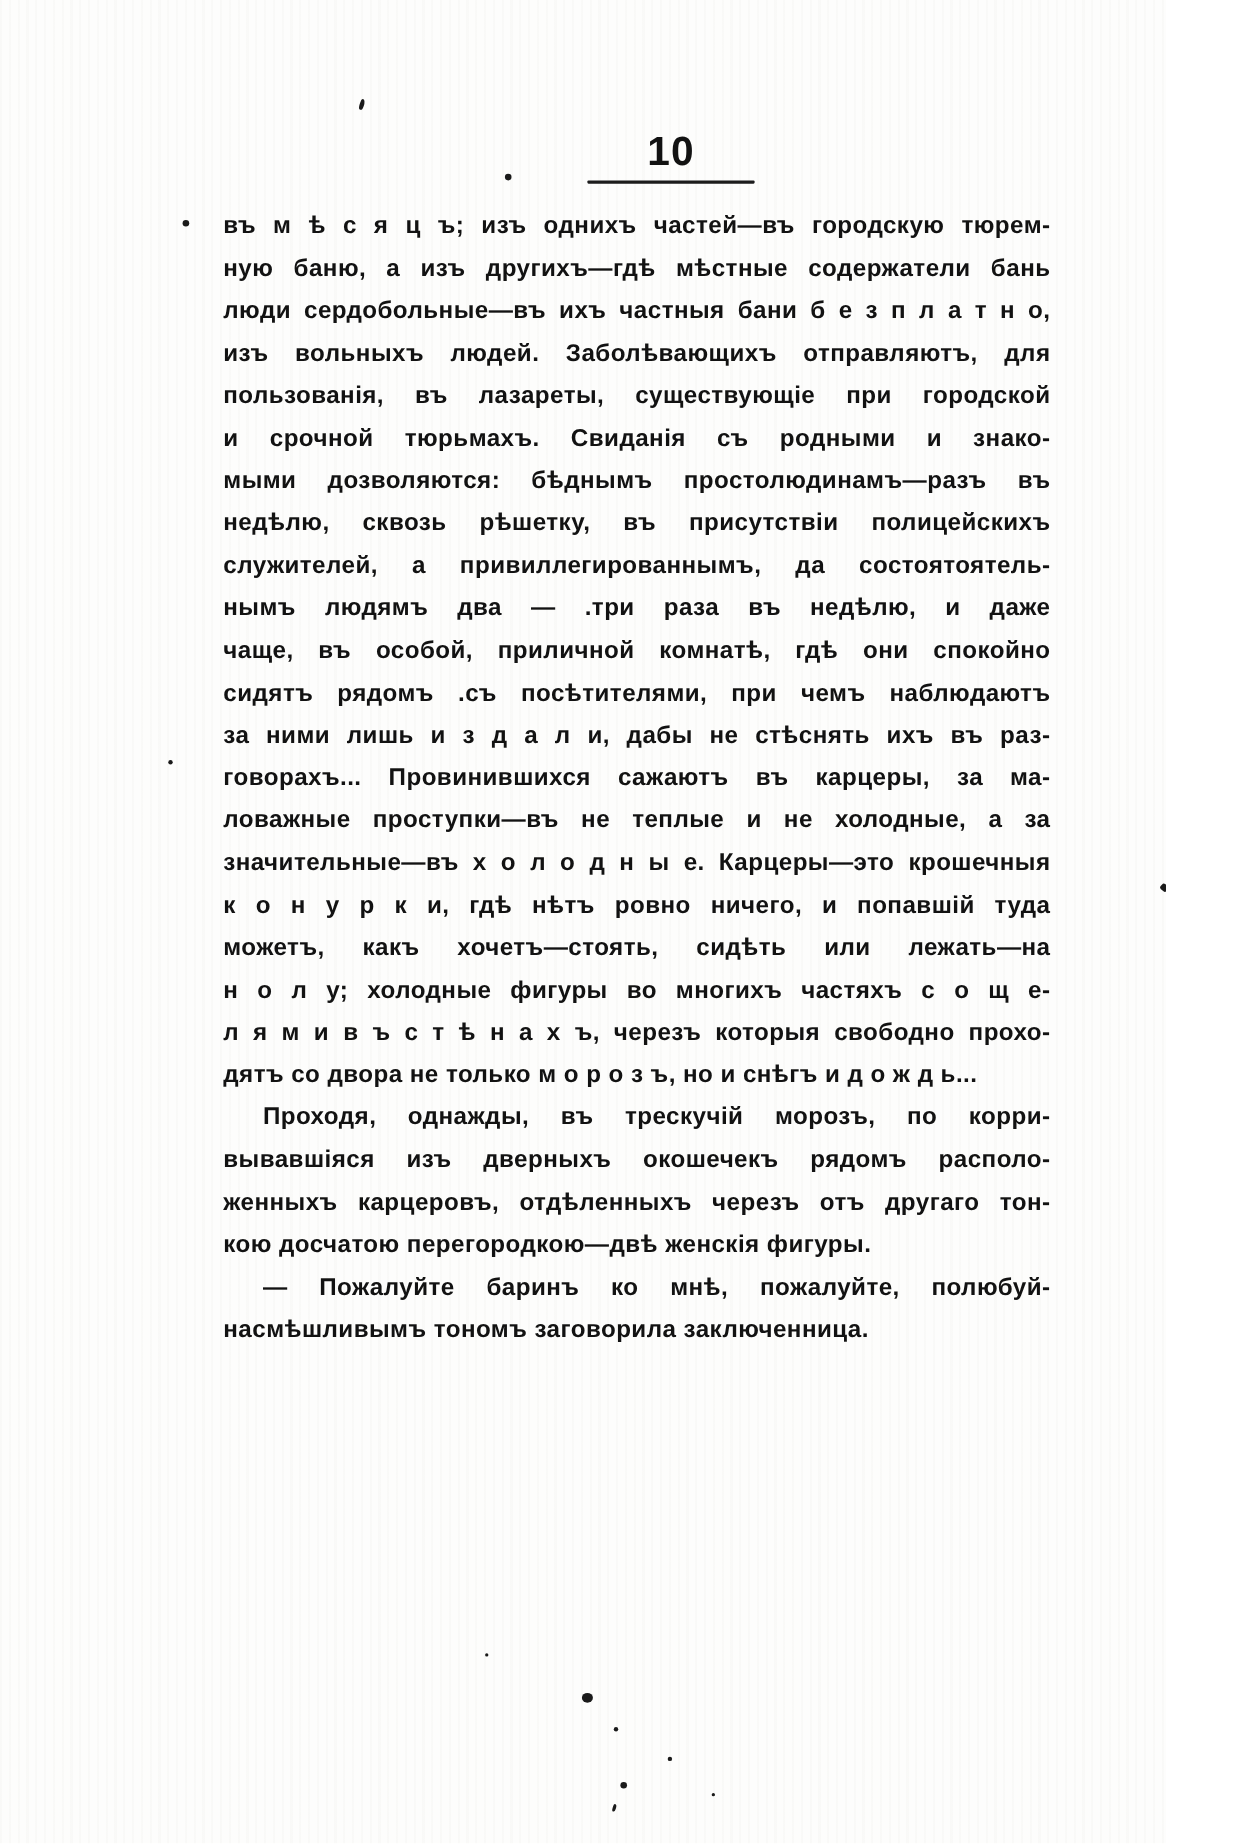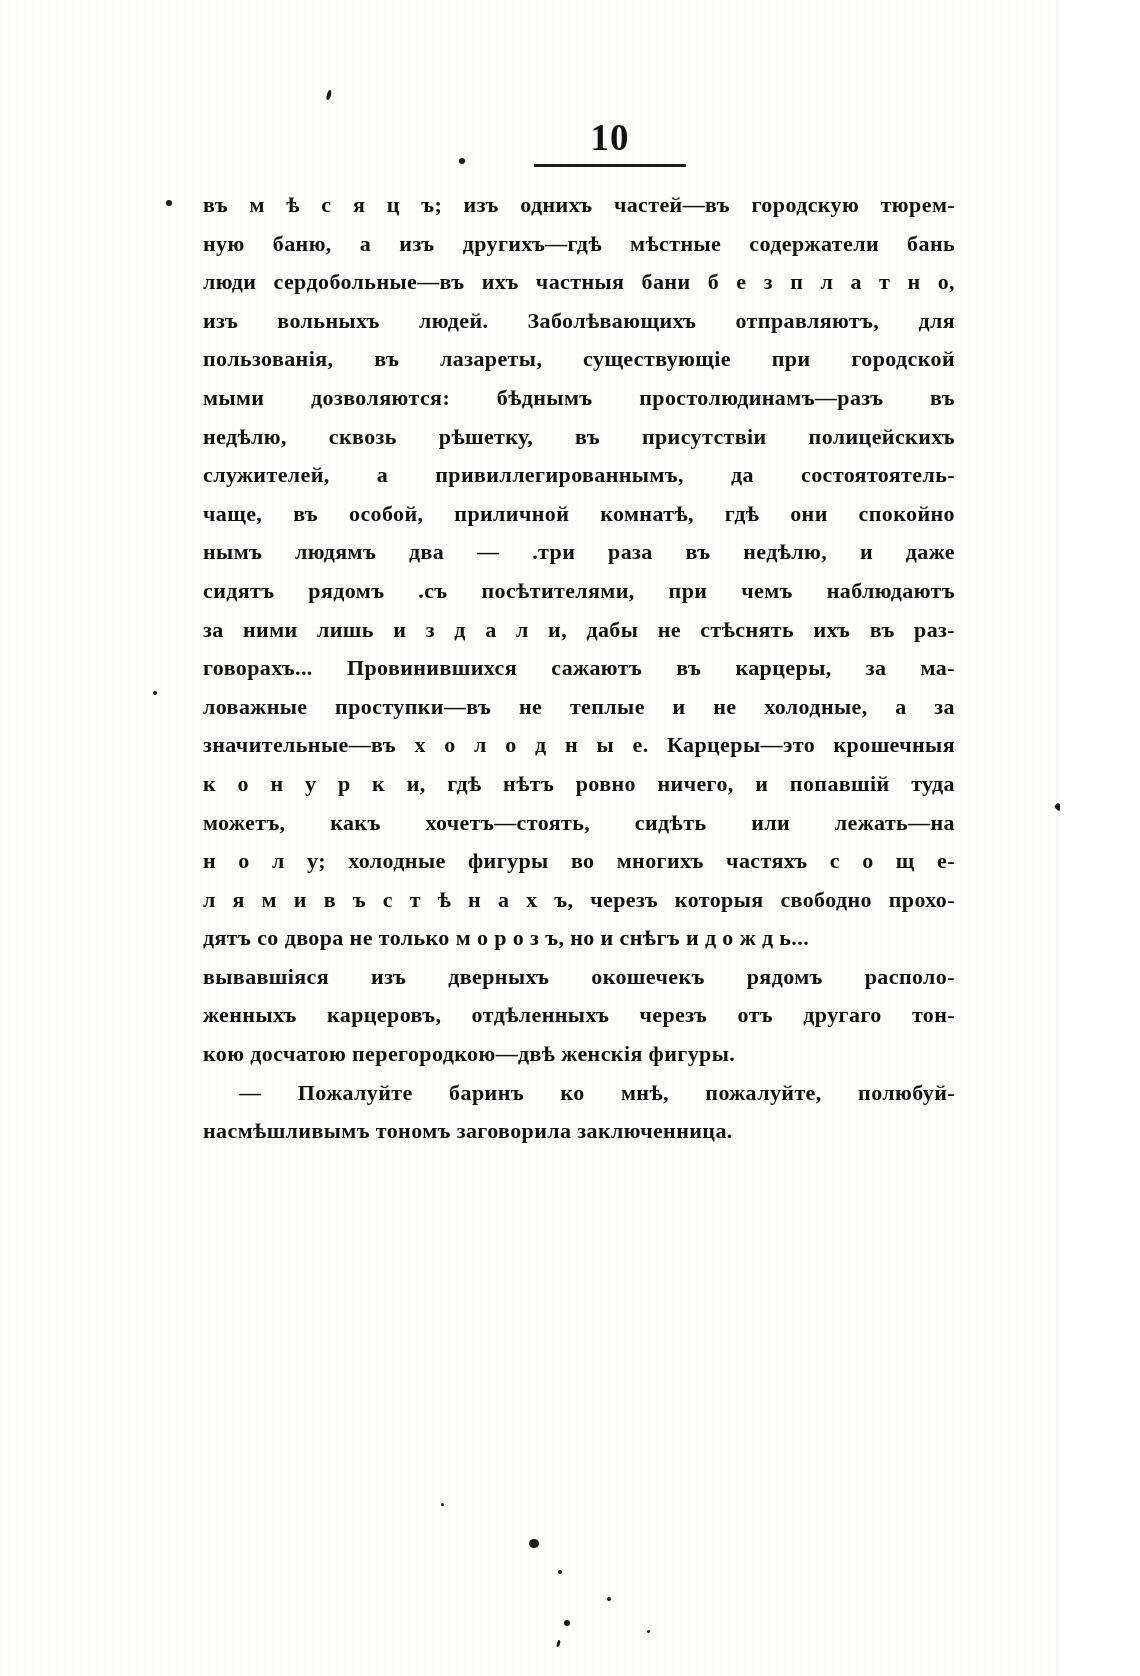--- a/index.html
+++ b/index.html
@@ -10,21 +10,21 @@
   .page {
     position: relative;
     width: 1060px;
     height: 1676px;
     overflow: hidden;
     background:
       repeating-linear-gradient(90deg,
         rgba(190,190,180,0.06) 0px, rgba(190,190,180,0.06) 2px,
         rgba(255,255,255,0) 2px, rgba(255,255,255,0) 8px),
       #fdfdfc;
-    font-family: Liberation Serif, serif;
+    font-family: Liberation Sans, sans-serif;
     color: #121212;
   }
   .pagenum-wrap {
     position: absolute;
     left: 530px;
     top: 118px;
     width: 160px;
     text-align: center;
   }
   .pagenum {
@@ -82,35 +82,37 @@
     <div class="pagenum">10</div>
     <div class="pagenum-rule"></div>
   </div>
 
   <div class="text-block" id="text-block">
       <div class="line j">въ м ѣ с я ц ъ; изъ однихъ частей—въ городскую тюрем-</div>
       <div class="line j">ную баню, а изъ другихъ—гдѣ мѣстные содержатели бань</div>
       <div class="line j">люди сердобольные—въ ихъ частныя бани б е з п л а т н о,</div>
       <div class="line j">изъ вольныхъ людей. Заболѣвающихъ отправляютъ, для</div>
       <div class="line j">пользованія, въ лазареты, существующіе при городской</div>
+      <div class="line j">и срочной тюрьмахъ. Свиданія съ родными и знако-</div>
       <div class="line j">мыми дозволяются: бѣднымъ простолюдинамъ—разъ въ</div>
       <div class="line j">недѣлю, сквозь рѣшетку, въ присутствіи полицейскихъ</div>
       <div class="line j">служителей, а привиллегированнымъ, да состоятоятель-</div>
+      <div class="line j">нымъ людямъ два — .три раза въ недѣлю, и даже</div>
       <div class="line j">чаще, въ особой, приличной комнатѣ, гдѣ они спокойно</div>
-      <div class="line j">нымъ людямъ два — .три раза въ недѣлю, и даже</div>
       <div class="line j">сидятъ рядомъ .съ посѣтителями, при чемъ наблюдаютъ</div>
       <div class="line j">за ними лишь и з д а л и, дабы не стѣснять ихъ въ раз-</div>
       <div class="line j">говорахъ... Провинившихся сажаютъ въ карцеры, за ма-</div>
       <div class="line j">ловажные проступки—въ не теплые и не холодные, а за</div>
       <div class="line j">значительные—въ х о л о д н ы е. Карцеры—это крошечныя</div>
       <div class="line j">к о н у р к и, гдѣ нѣтъ ровно ничего, и попавшій туда</div>
       <div class="line j">можетъ, какъ хочетъ—стоять, сидѣть или лежать—на</div>
       <div class="line j">н о л у; холодные фигуры во многихъ частяхъ с о  щ е-</div>
       <div class="line j">л я м и  в ъ  с т ѣ н а х ъ, черезъ которыя свободно прохо-</div>
       <div class="line last">дятъ со двора не только м о р о з ъ, но и снѣгъ и д о ж д ь...</div>
+      <div class="line j indent">Проходя, однажды, въ трескучій морозъ, по корри-</div>
       <div class="line j">вывавшіяся изъ дверныхъ окошечекъ рядомъ располо-</div>
       <div class="line j">женныхъ карцеровъ, отдѣленныхъ черезъ отъ другаго тон-</div>
       <div class="line last">кою досчатою перегородкою—двѣ женскія фигуры.</div>
       <div class="line j indent">— Пожалуйте баринъ ко мнѣ, пожалуйте, полюбуй-</div>
       <div class="line last">насмѣшливымъ тономъ заговорила заключенница.</div>
     </div>
 
   <div class="speck tick" style="left:327px; top:90px;  width:4px; height:10px;"></div>
   <div class="speck" style="left:166px; top:200px; width:6px; height:6px;"></div>
   <div class="speck" style="left:459px; top:158px; width:6px; height:6px;"></div>

